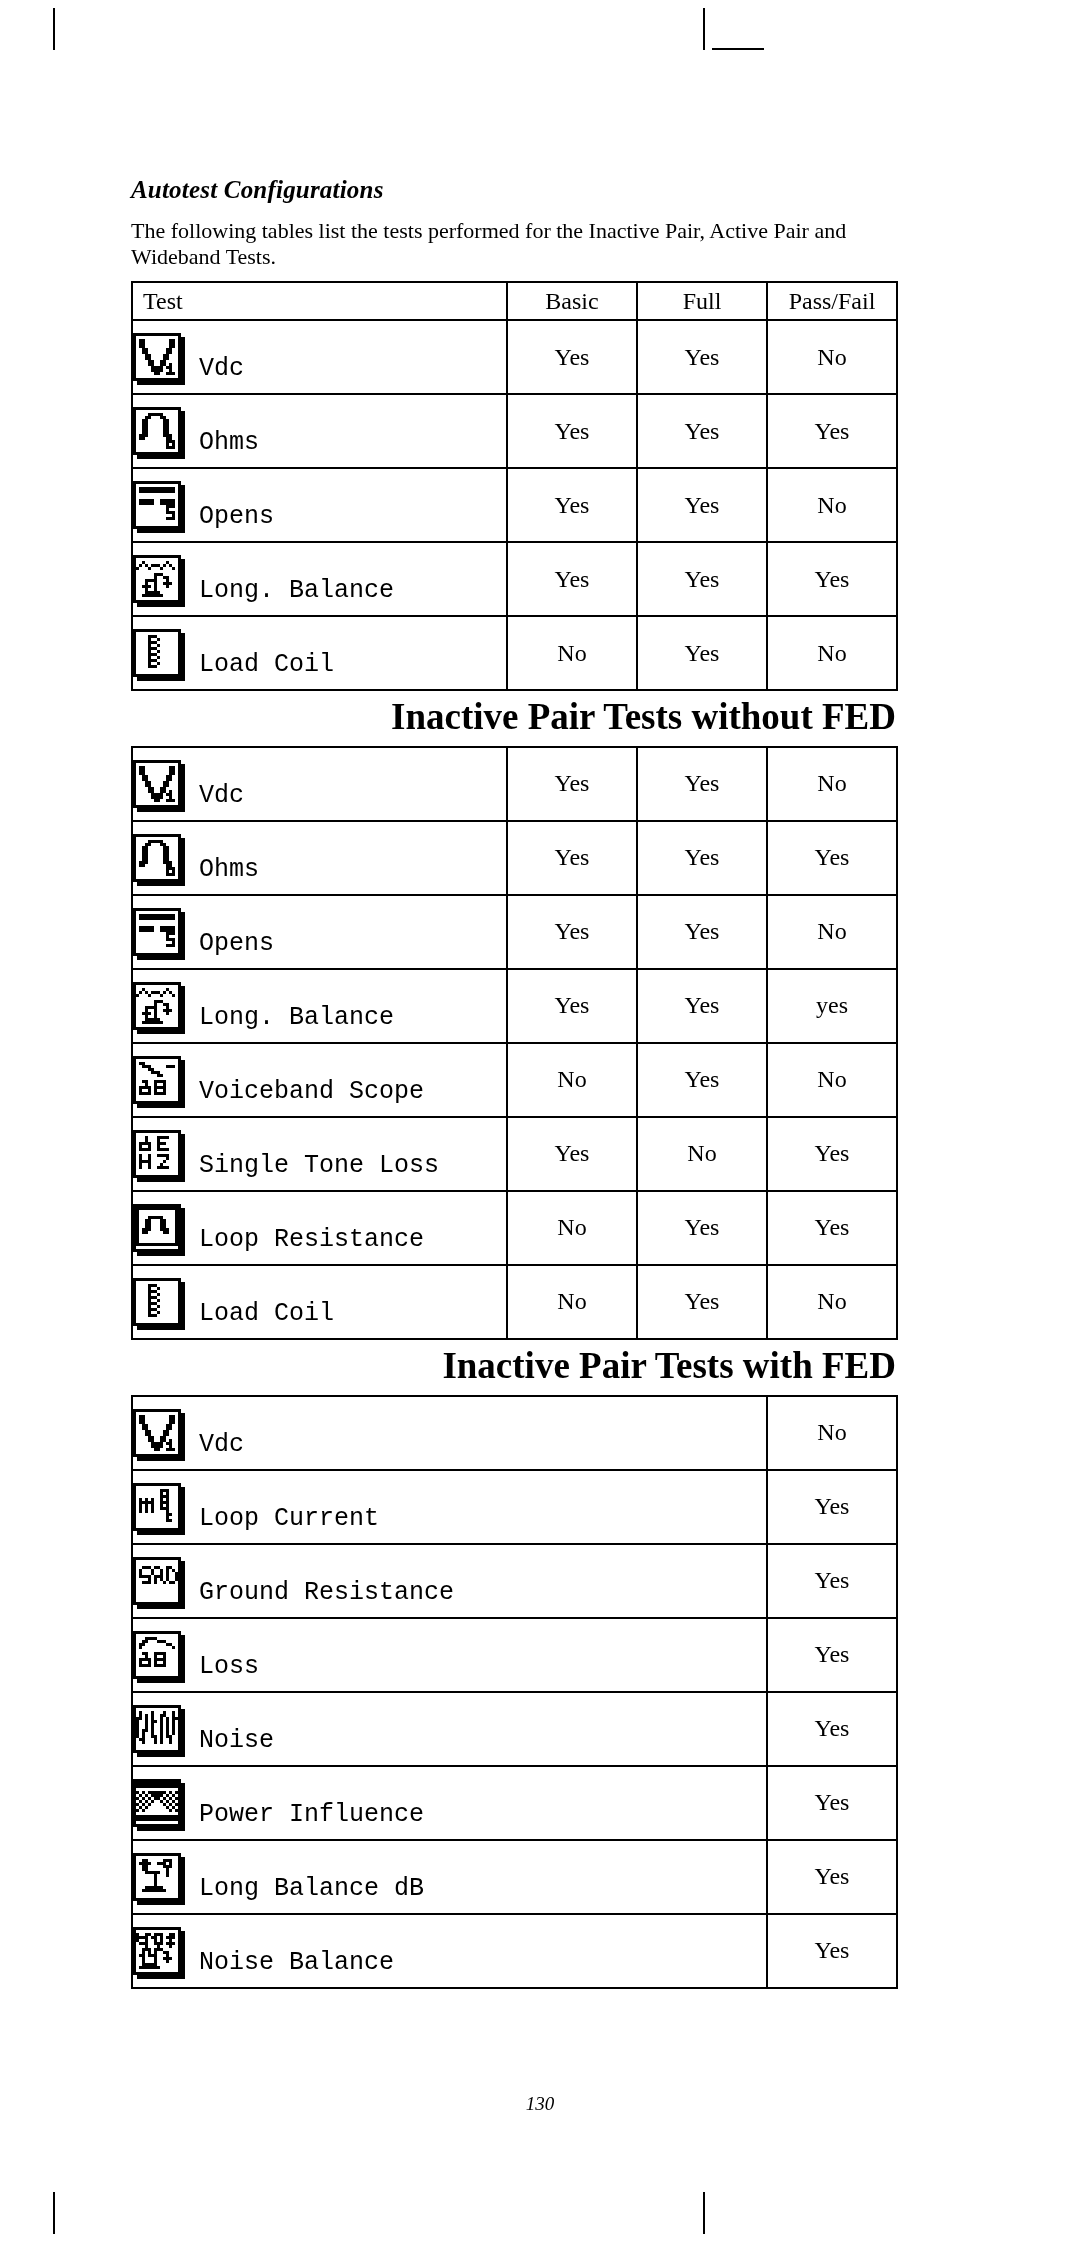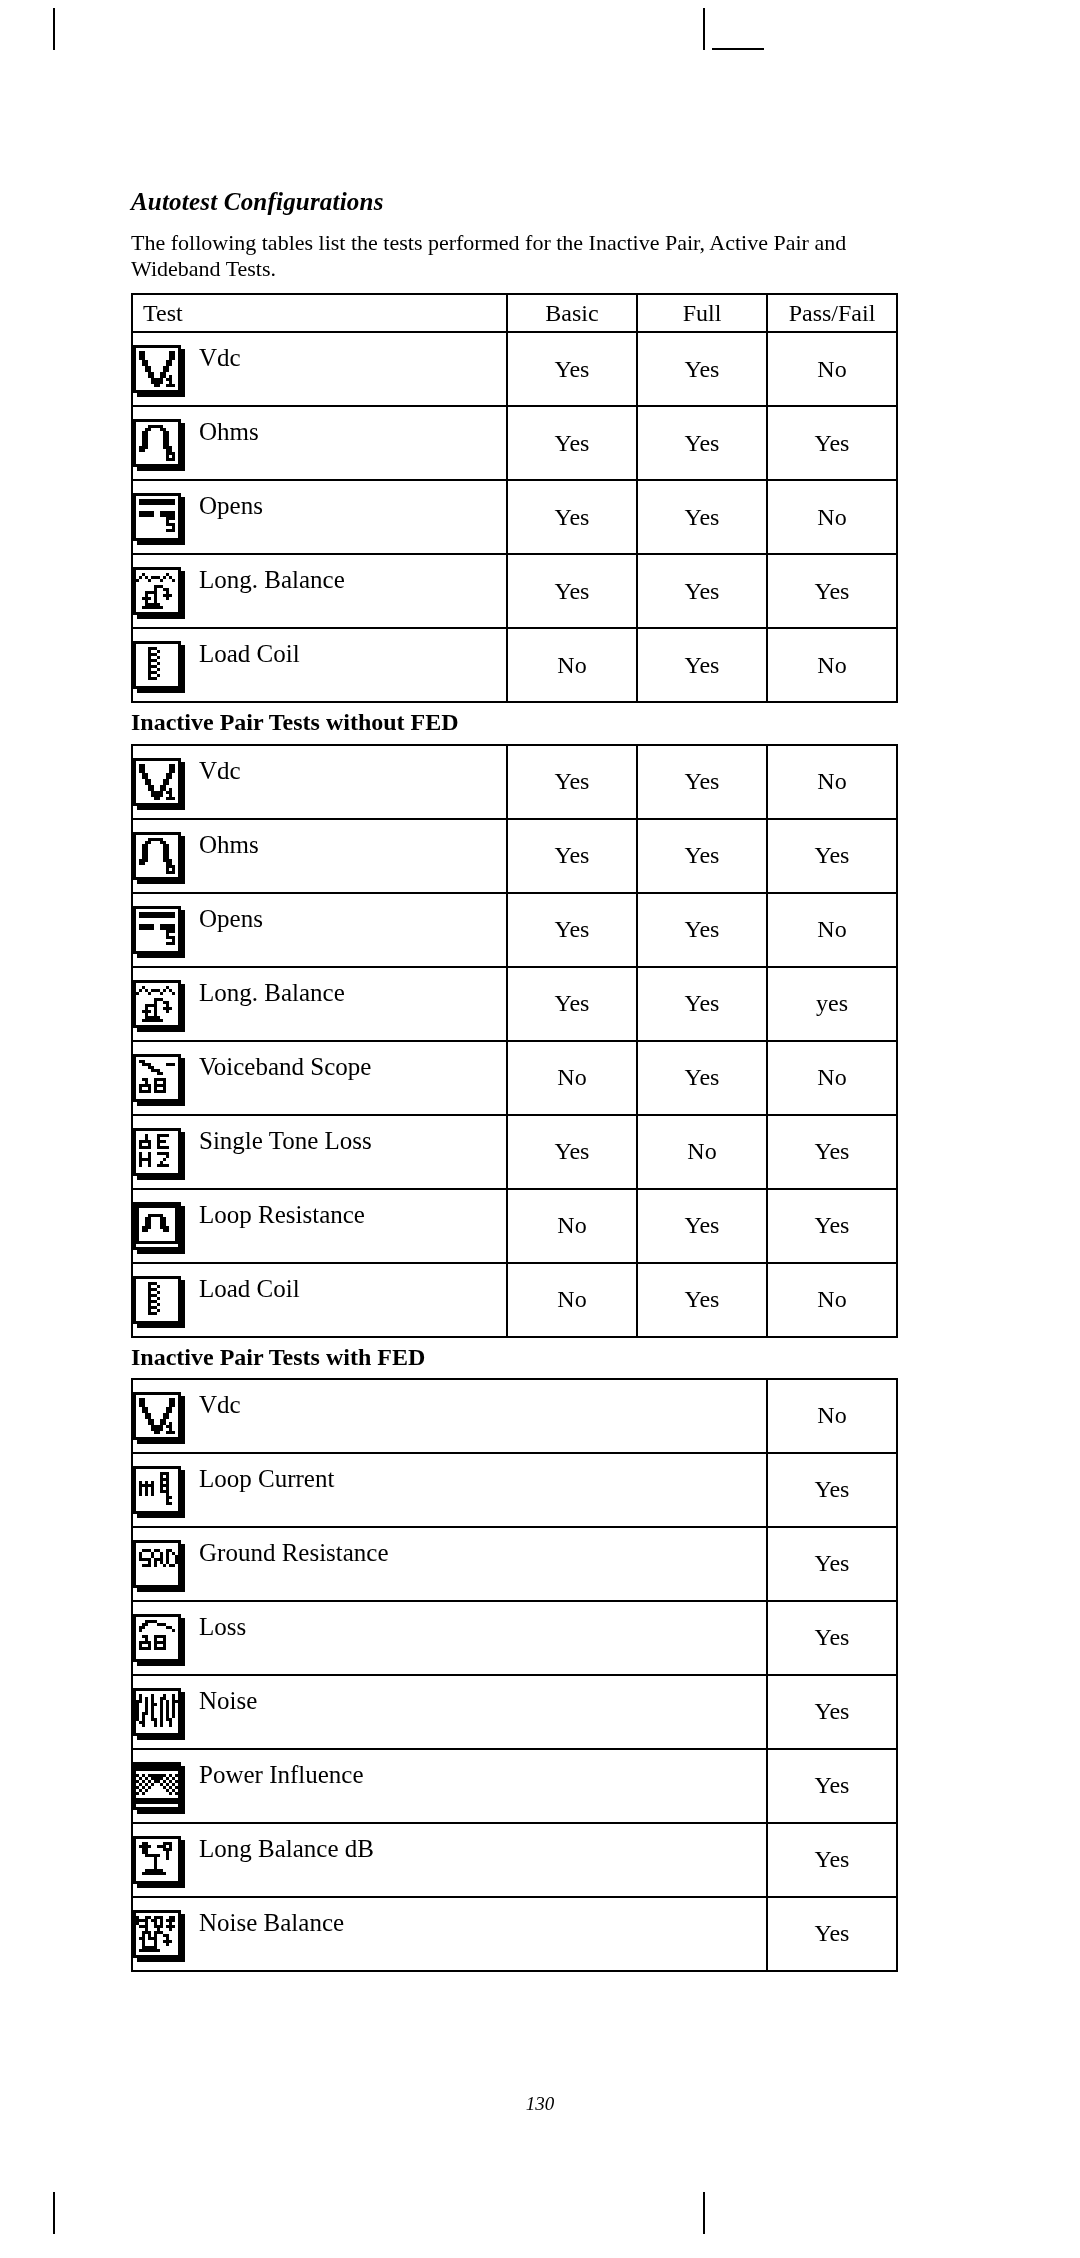--- a/index.html
+++ b/index.html
@@ -21,21 +21,21 @@
     position: absolute;
     background: #000;
   }
   .crop.v { width: 2px; height: 42px; }
   .crop.h { height: 2px; width: 52px; }
 
   
   .page {
     position: absolute;
     left: 131px;
-    top: 188px;
+    top: 176px;
     width: 780px;
   }
 
   .section-title {
     font-style: italic;
     font-weight: bold;
     font-size: 25px;
     line-height: 1.1;
     margin: 0 0 14px 0;
     letter-spacing: 0.2px;
@@ -76,22 +76,23 @@
     padding: 0 6px;
   }
   th.hdr.test { text-align: left; padding-left: 10px; }
 
   td.testcell {
     height: 72px;
     padding-left: 8px;
   }
   .testcell-inner {
     display: flex;
-    align-items: flex-start;
+    align-items: flex-end;
     gap: 18px;
+    font-family: Liberation Mono, monospace;
   }
   .label {
     font-size: 25px;
     line-height: 1;
     white-space: nowrap;
   }
   td.val {
     text-align: center;
     font-size: 25px;
     height: 72px;
@@ -100,23 +101,23 @@
   
   col.c-test   { width: 375px; }
   col.c-basic  { width: 130px; }
   col.c-full   { width: 130px; }
   col.c-pf     { width: 130px; }
 
   col.c-test3  { width: 635px; }
   col.c-pf3    { width: 130px; }
 
   .caption {
-    text-align: left;
+    text-align: right;
     font-weight: bold;
-    font-size: 24px;
+    font-size: 37px;
     margin: 6px 0 8px 0;
     line-height: 1.1;
     width: 765px;
   }
 
   
   .icon {
     width: 48px;
     height: 48px;
     flex: 0 0 48px;

